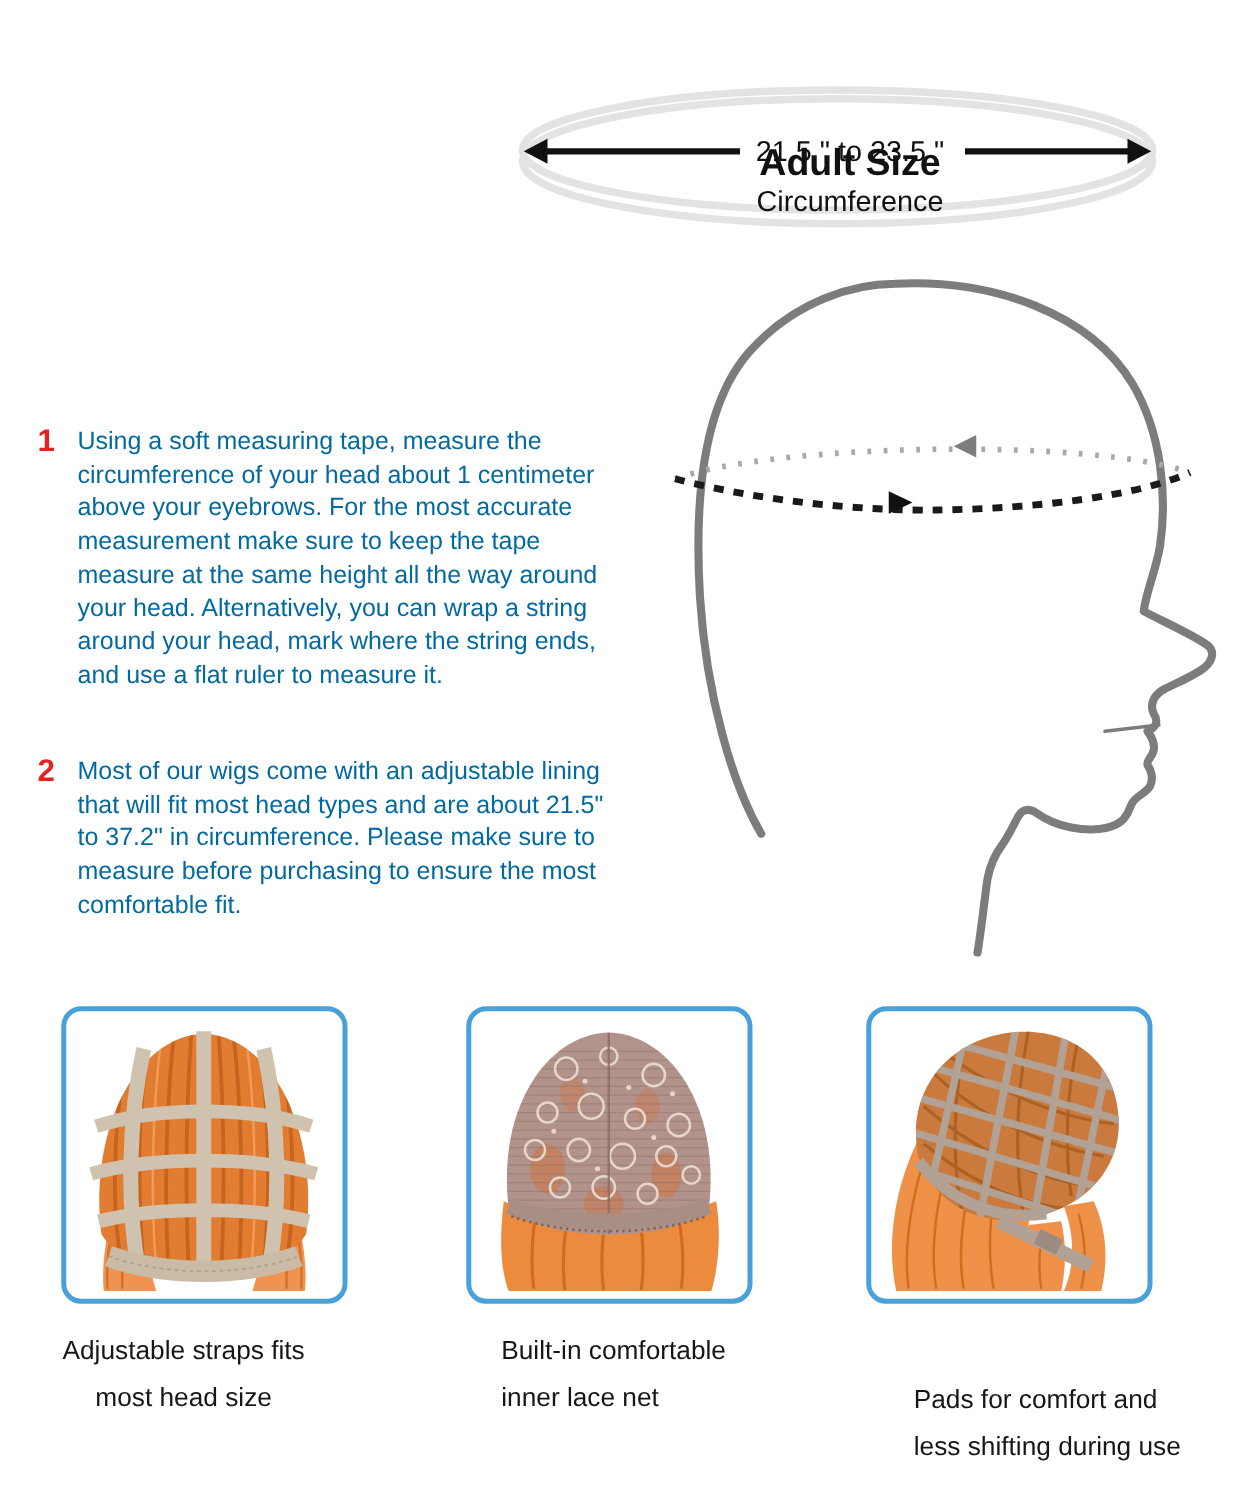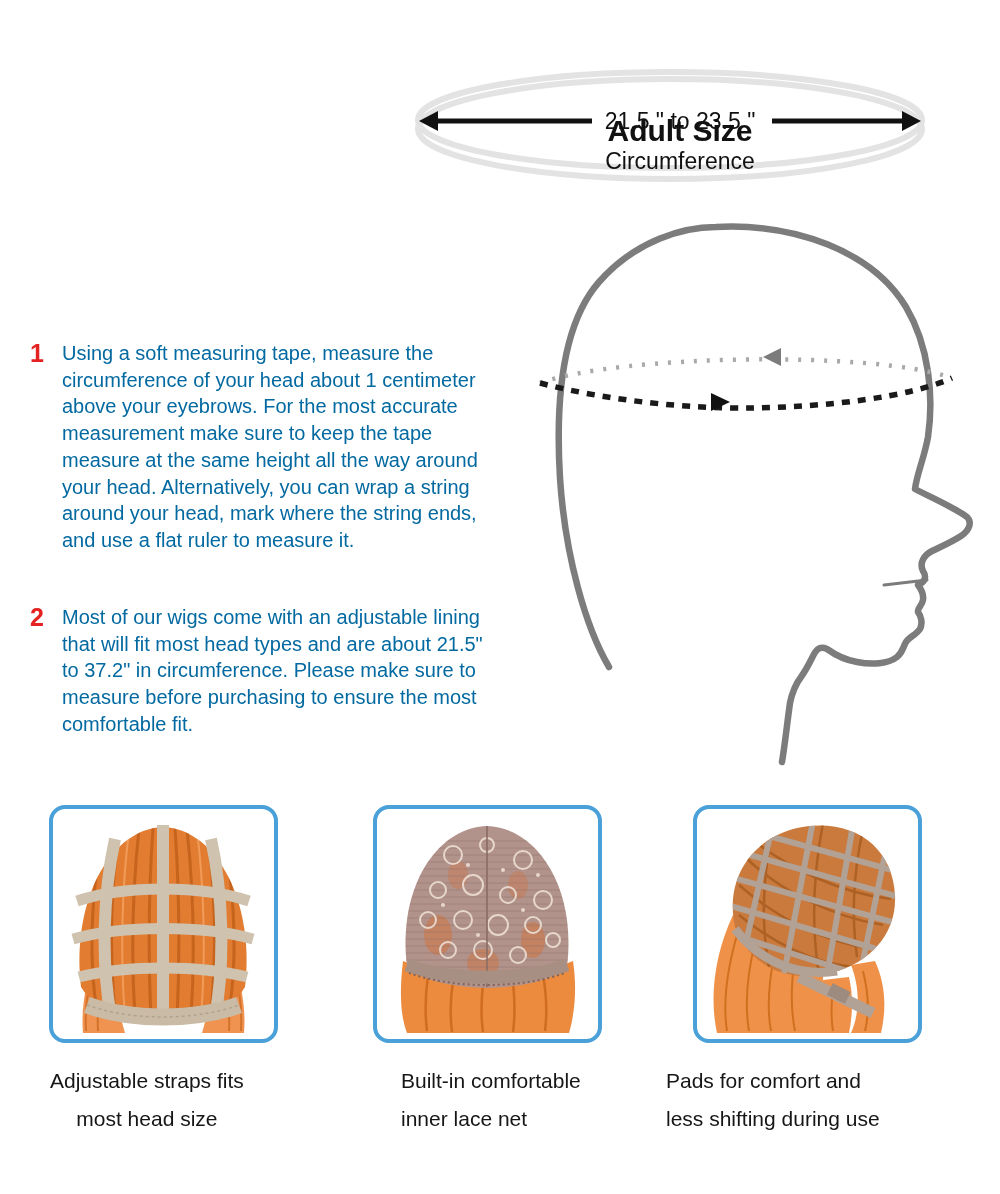--- a/index.html
+++ b/index.html
@@ -34,21 +34,21 @@
     border:4px solid #4aa0d8;border-radius:16px;background:#fff;padding:6px 6px;}
   .card svg{width:100%;height:100%;display:block;}
   .card-1{left:49px;}
   .card-2{left:373px;}
   .card-3{left:693px;}
 
   .caption{position:absolute;top:1062px;font-size:21px;line-height:38px;color:#161616;
     white-space:pre-line;}
   .caption-1{left:50px;text-align:center;}
   .caption-2{left:377px;margin-left:24px;}
-  .caption-3{left:666px;}
+  .caption-3{left:731px;margin-top:39px;}
 </style>
 </head>
 <body>
 
 <div class="canvas">
 
   <svg id="lineart" viewBox="0 0 1000 1194">
 
     <g>
       <ellipse cx="670" cy="120" rx="252" ry="48" fill="none" stroke="#e3e3e3" stroke-width="6"></ellipse>

